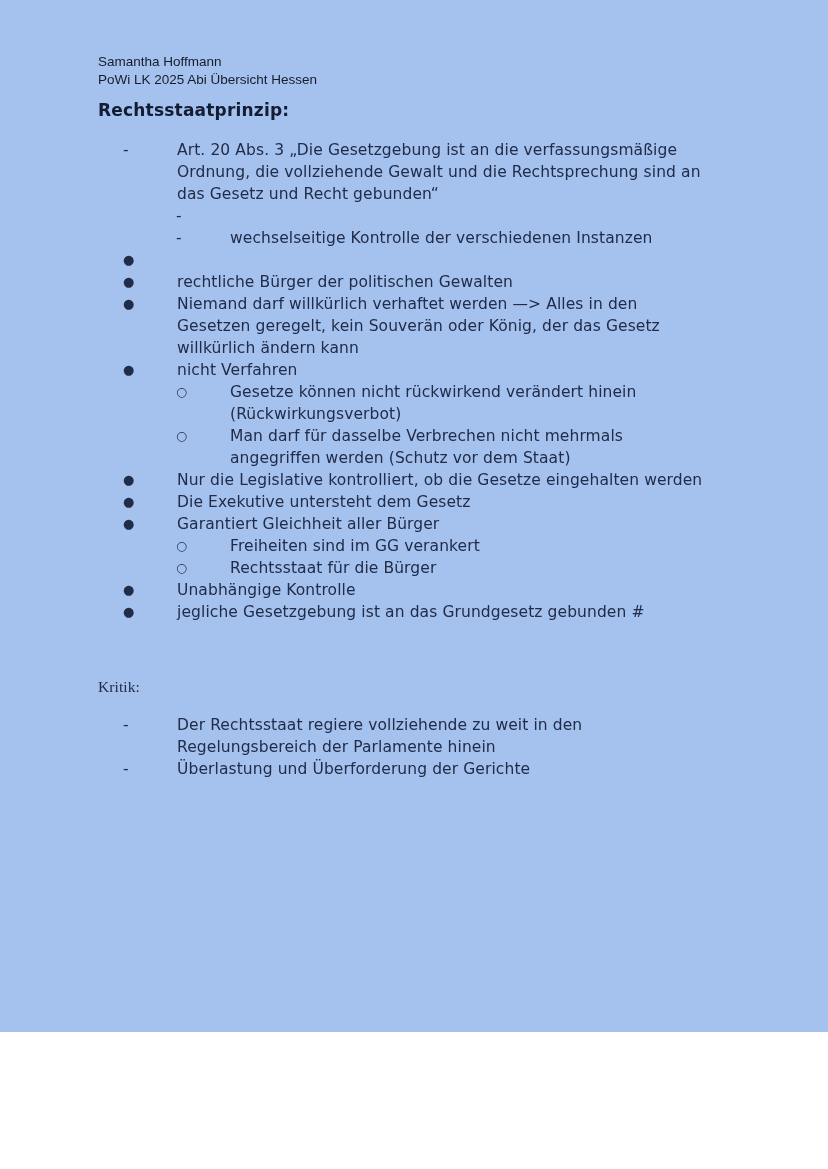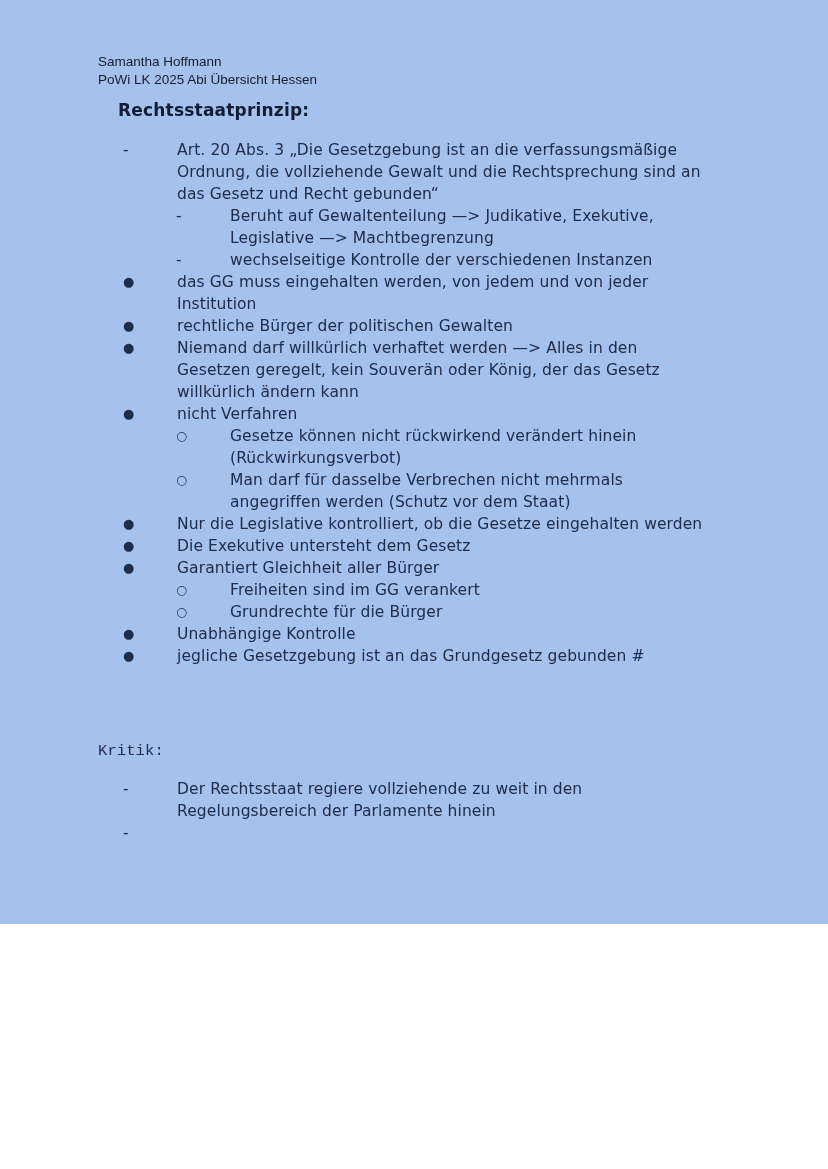--- a/index.html
+++ b/index.html
@@ -2,21 +2,21 @@
 <html><head>
 <meta charset="utf-8">
 <style>
   html, body {
     margin: 0;
     padding: 0;
   }
   .page {
     position: relative;
     width: 828px;
-    height: 924px;
+    height: 1032px;
     background: #a5c2ef;
     overflow: hidden;
     box-sizing: border-box;
     padding: 53px 60px 0 98px;
   }
   
   .doc-header {
     font-family: "Liberation Sans", sans-serif;
     font-size: 13.5px;
     line-height: 17.5px;
@@ -24,21 +24,20 @@
   }
   
   .section-title {
     margin-top: 12px;
     font-family: "DejaVu Sans", sans-serif;
     font-size: 17px;
     line-height: 20px;
     font-weight: bold;
     letter-spacing: 0.2px;
     color: #121c33;
-    margin-left: 20px;
   }
   .note-list {
     margin-top: 19px;
     font-family: "DejaVu Sans", sans-serif;
     font-size: 15.5px;
     line-height: 22px;
     letter-spacing: 0.1px;
     color: #212c48;
   }
   .item {
@@ -52,22 +51,22 @@
   .item.l1 { margin-left: 25px; }
   .item.l2 { margin-left: 78px; }
   .marker.disc   { font-size: 13px; }
   .marker.circle { font-size: 12.5px; }
   .item-text {
     white-space: pre-line;
     max-width: 650px;
     margin-left: 30px;
   }
   .kritik-title {
-    margin-top: 73px;
-    font-family: Liberation Mono, monospace;
+    margin-top: 53px;
+    font-family: Liberation Serif, serif;
     font-size: 15.5px;
     line-height: 22px;
     letter-spacing: 0.1px;
     color: #212c48;
   }
   .kritik-list {
     margin-top: 16px;
     font-family: "DejaVu Sans", sans-serif;
     font-size: 15.5px;
     line-height: 22px;
@@ -98,31 +97,27 @@
   <div class="note-list">
 
     <div class="item l1">
       <span class="marker dash">-</span>
       <span class="item-text">Art. 20 Abs. 3 „Die Gesetzgebung ist an die verfassungsmäßige
 Ordnung, die vollziehende Gewalt und die Rechtsprechung sind an
 das Gesetz und Recht gebunden“</span>
     </div>
     <div class="item l2">
       <span class="marker dash">-</span>
-      <span class="item-text">Beruht auf Gewaltenteilung —&gt; Judikative, Exekutive,
-Legislative —&gt; Machtbegrenzung</span>
     </div>
     <div class="item l2">
       <span class="marker dash">-</span>
       <span class="item-text">wechselseitige Kontrolle der verschiedenen Instanzen</span>
     </div>
     <div class="item l1">
       <span class="marker disc">●</span>
-      <span class="item-text">das GG muss eingehalten werden, von jedem und von jeder
-Institution</span>
     </div>
     <div class="item l1">
       <span class="marker disc">●</span>
       <span class="item-text">rechtliche Bürger der politischen Gewalten</span>
     </div>
     <div class="item l1">
       <span class="marker disc">●</span>
       <span class="item-text">Niemand darf willkürlich verhaftet werden —&gt; Alles in den
 Gesetzen geregelt, kein Souverän oder König, der das Gesetz
 willkürlich ändern kann</span>
@@ -152,21 +147,21 @@
     <div class="item l1">
       <span class="marker disc">●</span>
       <span class="item-text">Garantiert Gleichheit aller Bürger</span>
     </div>
     <div class="item l2">
       <span class="marker circle">○</span>
       <span class="item-text">Freiheiten sind im GG verankert</span>
     </div>
     <div class="item l2">
       <span class="marker circle">○</span>
-      <span class="item-text">Grundrechte für die Bürger</span>
+      <span class="item-text">Rechtsstaat für die Bürger</span>
     </div>
     <div class="item l1">
       <span class="marker disc">●</span>
       <span class="item-text">Unabhängige Kontrolle</span>
     </div>
     <div class="item l1">
       <span class="marker disc">●</span>
       <span class="item-text">jegliche Gesetzgebung ist an das Grundgesetz gebunden #</span>
     </div>
 
@@ -175,18 +170,19 @@
   <div class="kritik-title">Kritik:</div>
 
   <div class="kritik-list">
     <div class="item l1">
       <span class="marker dash">-</span>
       <span class="item-text">Der Rechtsstaat regiere vollziehende zu weit in den
 Regelungsbereich der Parlamente hinein</span>
     </div>
     <div class="item l1">
       <span class="marker dash">-</span>
+      <span class="item-text">Überlastung und Überforderung der Gerichte</span>
     </div>
   </div>
 
   <div class="page-number">8</div>
 
 </div>
 
 </body></html>

